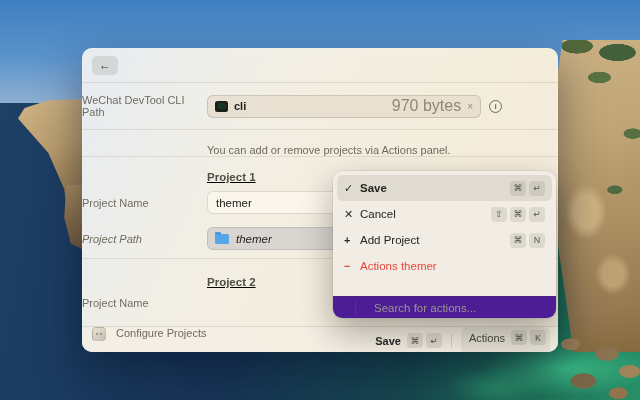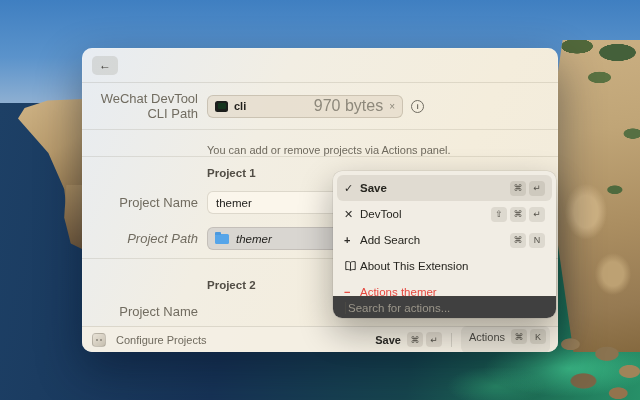--- a/index.html
+++ b/index.html
@@ -44,58 +44,58 @@
             border-radius:10px; overflow:hidden;
             background:linear-gradient(115deg,#e7ecf2 0%,#f2eee3 35%,#f4eddc 70%,#f2ebdb 100%);
             box-shadow:0 18px 45px rgba(5,15,35,.45), 0 0 0 .5px rgba(255,255,255,.35) inset; }
   .win-header { height:35px; display:flex; align-items:center; padding:0 10px;
                 border-bottom:1px solid rgba(80,70,50,.13); }
   .back-btn { width:26px; height:19px; border:none; border-radius:5px;
               background:rgba(110,105,90,.16); color:#3c3a35; font-size:12px; line-height:1;
               display:flex; align-items:center; justify-content:center; cursor:pointer; }
   .content { padding:0; }
   .form-row { display:flex; align-items:center; }
-  .form-label { width:116px; text-align:right; font-size:13px; color:#716c60; flex:none; }
+  .form-label { width:116px; font-size:11px; color:#716c60; flex:none; }
   .gap { width:9px; flex:none; }
   .cli-row { height:46px; }
-  .file-chip { width:196px; height:23px; border-radius:6px; border:1px solid rgba(70,60,40,.18);
+  .file-chip { width:274px; height:23px; border-radius:6px; border:1px solid rgba(70,60,40,.18);
                background:rgba(224,214,195,.55); display:flex; align-items:center; padding:0 7px; cursor:pointer; }
   .term-icon { width:13px; height:11px; background:#1c1e1c; border-radius:2.5px; flex:none;
                display:flex; align-items:center; justify-content:center; }
   .term-screen { width:8px; height:6px; background:#15351e; border-radius:1px; }
   .chip-name { font-size:11px; font-weight:bold; color:#201f1c; margin-left:6px; }
   .chip-size { margin-left:auto; font-size:16px; color:#8d887b; }
   .chip-close { margin-left:6px; font-size:10px; color:#8d887b; cursor:pointer; }
   .info-icon { width:13px; height:13px; border:1.2px solid #6f6b60; border-radius:50%;
                margin-left:8px; display:flex; align-items:center; justify-content:center;
                font-size:8px; color:#6f6b60; font-weight:bold; cursor:pointer; }
   .divider { height:1px; background:rgba(80,70,50,.12); }
   .desc-row { height:26px; display:flex; align-items:flex-end; }
   .desc { margin-left:125px; font-size:11px; color:#6f6a5e; }
-  .section-header-row { margin-top:10px; height:16px; display:flex; align-items:flex-start; }
+  .section-header-row { margin-top:10px; height:16px; display:flex; align-items:flex-end;text-decoration:underline; }
   .section-header { margin-left:125px; font-size:11.5px; font-weight:bold; color:#514d45; }
   .text-field { width:230px; height:23px; border-radius:6px; border:1px solid rgba(70,60,40,.16);
                 background:rgba(252,248,238,.8); font-size:11.5px; color:#23221f; padding:0 8px;
                 font-family:inherit; outline:none; }
   .row-name1 { margin-top:8px; }
   .row-path  { margin-top:13px;font-style:italic; }
   .div2 { margin-top:8px; }
-  .row-hdr2 { margin-top:20px; }
+  .row-hdr2 { margin-top:13px; }
   .row-name2 { margin-top:9px; }
   .path-field { width:230px; height:23px; border-radius:6px; border:1px solid rgba(70,60,40,.14);
                 background:#d9d6d1; display:flex; align-items:center; padding:0 7px; gap:7px; cursor:pointer; }
   .folder-icon { width:14px; height:10px; background:#56a5e9; border-radius:1.5px; position:relative; flex:none; }
   .folder-icon::before { content:""; position:absolute; top:-2px; left:0; width:6px; height:3px;
                 background:#4b99de; border-radius:1px 1px 0 0; }
   .path-text { font-size:11.5px; color:#23221f; }
 
   
   .win-footer { position:absolute; left:0; bottom:0; width:100%; height:26px;
                 border-top:1px solid rgba(80,70,50,.14); background:rgba(244,239,228,.75);
-                display:flex; align-items:center; padding:0 8px;margin-top:37px; }
+                display:flex; align-items:flex-start; padding:0 8px;margin-top:37px; }
   .ext-icon { width:14px; height:14px; border-radius:4px; margin-left:2px; flex:none;
               background:linear-gradient(140deg,#e9e3d7,#c6bfb0); border:.5px solid rgba(0,0,0,.12); position:relative; }
   .ext-icon::before { content:""; position:absolute; left:3.2px; top:5px; width:2.2px; height:2.2px; border-radius:50%; background:#8a857a; }
   .ext-icon::after  { content:""; position:absolute; right:3.2px; top:5px; width:2.2px; height:2.2px; border-radius:50%; background:#8a857a; }
   .footer-app { margin-left:10px; font-size:11px; color:#6f6a5e; }
   .footer-right { margin-left:auto; display:flex; align-items:center; }
   .footer-save { display:flex; align-items:center; gap:3px; cursor:pointer; }
   .footer-save .lbl { font-size:11px; font-weight:bold; color:#2b2a26; margin-right:3px; }
   kbd { min-width:16px; height:15px; padding:0 2px; border-radius:4px; background:rgba(60,55,40,.11);
         color:#55524a; font-size:9px; font-family:inherit; display:inline-flex; align-items:center; justify-content:center; }
@@ -111,22 +111,22 @@
                    overflow:hidden; }
   .panel-rows { position:absolute; left:4px; right:4px; top:4px; height:121px; overflow:hidden; }
   .action-row { height:26px; display:flex; align-items:center; padding:0 7px; border-radius:6px; cursor:pointer; }
   .action-row.selected { background:rgba(80,70,50,.1); }
   .a-icon { width:16px; flex:none; font-size:11px; color:#2e2d29; font-weight:bold; }
   .a-label { font-size:11.5px; color:#26251f; }
   .action-row.selected .a-label { font-weight:bold; }
   .a-keys { margin-left:auto; display:flex; gap:3px; }
   .action-row.danger .a-icon, .action-row.danger .a-label { color:#e5483f; }
   .book-svg { width:13px; height:12px; display:block; }
-  .panel-search { position:absolute; left:0; right:0; bottom:0; height:22px; background:#404040;
-                  border-top:1px solid rgba(80,70,50,.14); display:flex; align-items:center; padding:0 12px; }
+  .panel-search { position:absolute; left:0; right:0; bottom:0; height:22px; background:#4c1d95;
+                  border-top:1px solid rgba(80,70,50,.14); display:flex; align-items:center; padding:0 22px;gap:16px; }
   .caret { width:1px; height:12px; background:#4a4944; margin-right:2px; }
   .search-placeholder { font-size:11.5px; color:#9b968a; }
 </style>
 </head>
 <body>
 
 <div class="stage">
   <div class="sky"></div>
   <div class="sea"></div>
   <div class="water-glow"></div>
@@ -217,43 +217,34 @@
       <div class="action-row selected">
         <span class="a-icon">✓</span>
         <span class="a-label">Save</span>
         <span class="a-keys">
           <kbd>⌘</kbd>
           <kbd>↵</kbd>
         </span>
       </div>
       <div class="action-row">
         <span class="a-icon">✕</span>
-        <span class="a-label">DevTool</span>
+        <span class="a-label">Cancel</span>
         <span class="a-keys">
           <kbd>⇧</kbd>
           <kbd>⌘</kbd>
           <kbd>↵</kbd>
         </span>
       </div>
       <div class="action-row">
         <span class="a-icon">+</span>
-        <span class="a-label">Add Search</span>
+        <span class="a-label">Add Project</span>
         <span class="a-keys">
           <kbd>⌘</kbd>
           <kbd>N</kbd>
         </span>
-      </div>
-      <div class="action-row">
-        <span class="a-icon">
-          <svg class="book-svg" viewBox="0 0 16 14">
-            <path d="M8 2.6C6.6 1.5 4.6 1.3 2.2 1.7v9.8c2.4-.4 4.4-.2 5.8.9 1.4-1.1 3.4-1.3 5.8-.9V1.7C11.4 1.3 9.4 1.5 8 2.6z" fill="none" stroke="#2e2d29" stroke-width="1.2"></path>
-            <line x1="8" y1="2.6" x2="8" y2="12.2" stroke="#2e2d29" stroke-width="1.2"></line>
-          </svg>
-        </span>
-        <span class="a-label">About This Extension</span>
       </div>
       <div class="action-row danger">
         <span class="a-icon">−</span>
         <span class="a-label">Actions themer</span>
       </div>
     </div>
     <div class="panel-search">
       <span class="caret"></span>
       <span class="search-placeholder">Search for actions...</span>
     </div>

